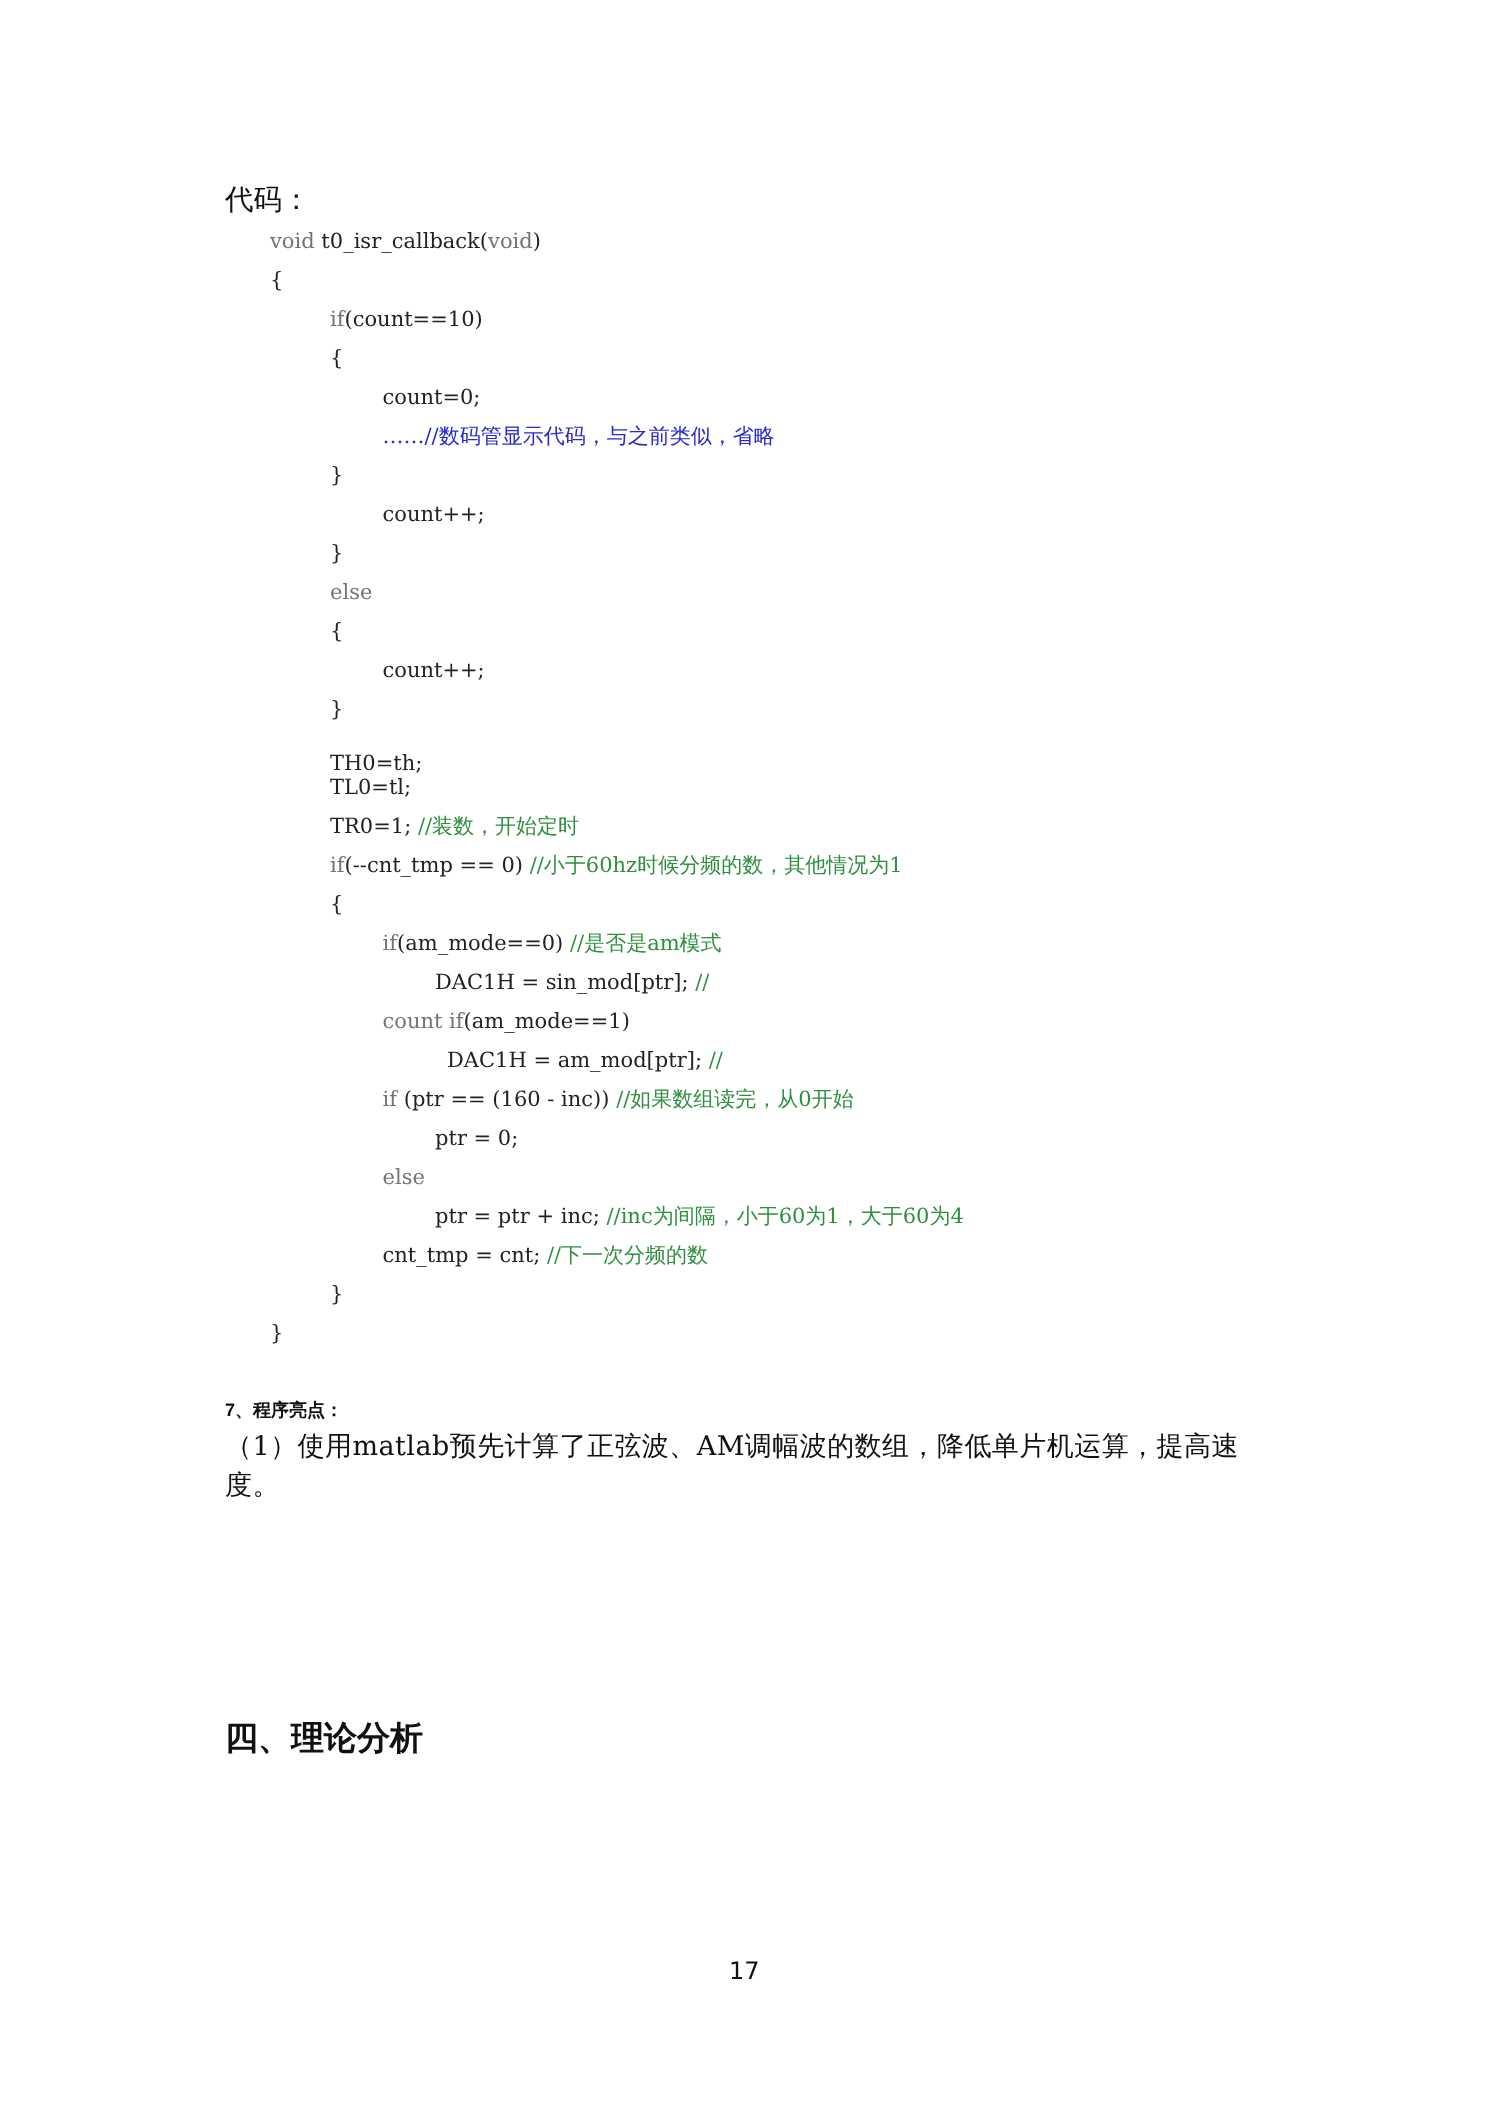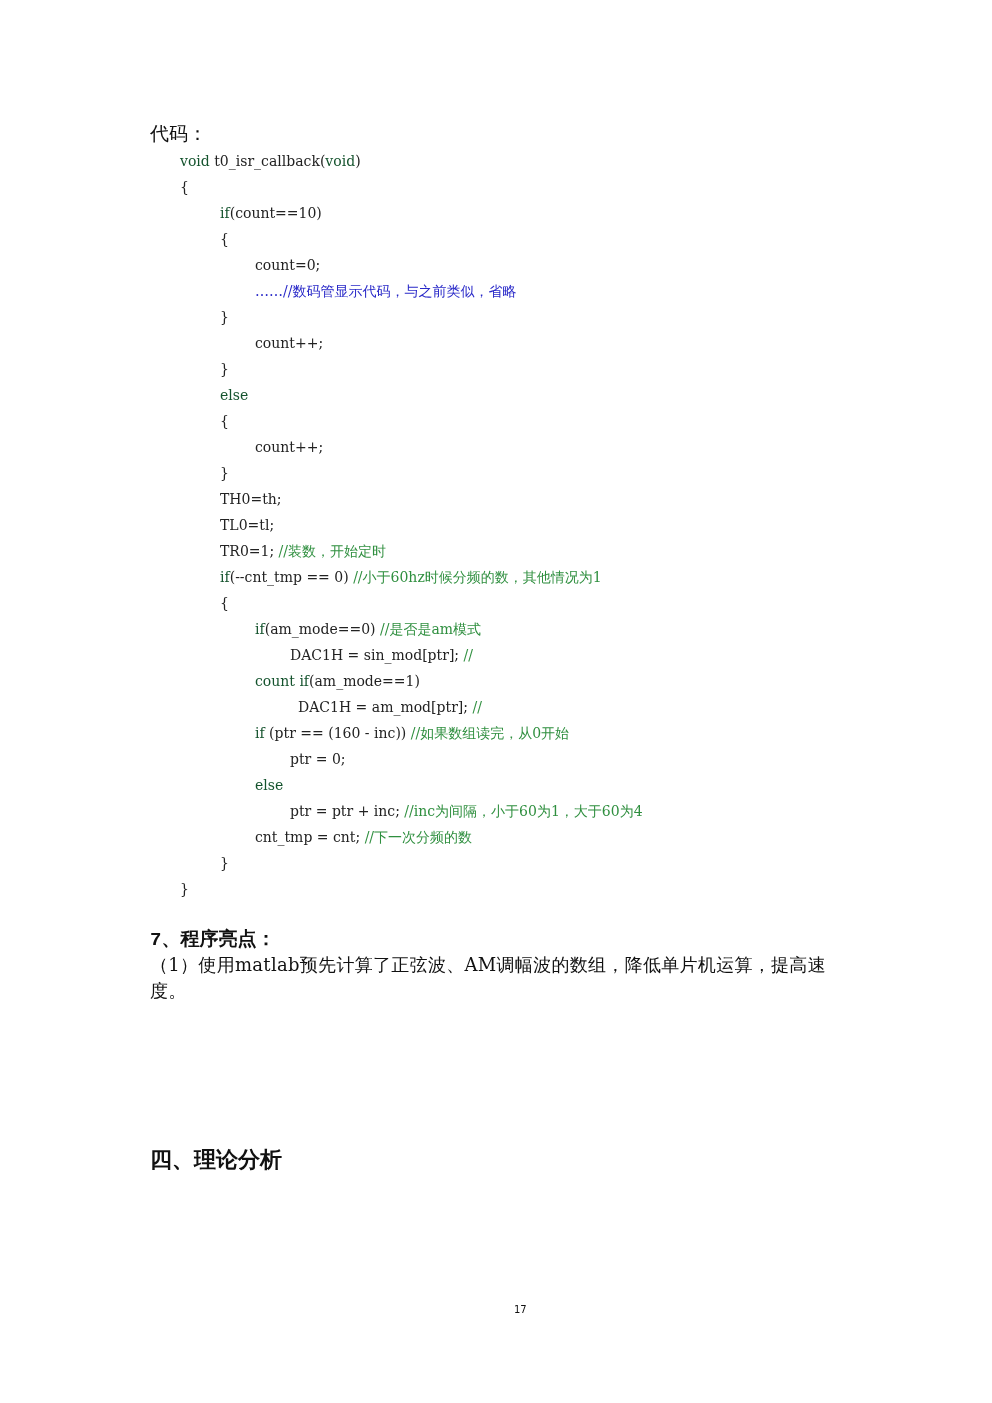--- a/index.html
+++ b/index.html
@@ -36,54 +36,54 @@
       font-family: "DejaVu Serif", "Liberation Serif", serif;
       font-size: 14px;
     }
     .code-line {
       position: absolute;
       height: 26px;
       line-height: 26px;
       white-space: pre;
       color: #222222;
     }
-    .kw { color: #14532d; text-align: center; }
+    .kw { color: #737373; text-align: center; }
     .cm-green { color: #2f8f3f; }
     .cm-blue { color: #2828c8; }
     .section-7-title {
       position: absolute;
       left: 150px;
       top: 928px;
-      font-size: 19px;
+      font-size: 12px;
       font-weight: bold;
       line-height: 24px;
-      font-family: Liberation Mono, monospace;
+      font-family: Liberation Sans, sans-serif;
     }
     .para {
       position: absolute;
       left: 150px;
       width: 692px;
       font-size: 18px;
       line-height: 26px;
       letter-spacing: 0.3px;
     }
     .section-4-title {
       position: absolute;
       left: 150px;
       top: 1145px;
       font-size: 22px;
       font-weight: bold;
       line-height: 30px;
       font-family: "DejaVu Sans", "Liberation Sans", sans-serif;
     }
     .page-number {
       position: absolute;
-      left: 514px;
+      left: 486px;
       top: 1304px;
-      font-size: 10px;
+      font-size: 16px;
       font-family: "DejaVu Sans", "Liberation Sans", sans-serif;
     }
   </style>
 </head>
 <body>
 
 <div class="page">
   <div class="label-code">代码：</div>
 
   <div class="code" id="code-block">
@@ -93,21 +93,21 @@
       <div class="code-line" style="left: 220px; top: 78px;"><span>{</span></div>
       <div class="code-line" style="left: 255px; top: 104px;"><span>count=0;</span></div>
       <div class="code-line" style="left: 255px; top: 130px;"><span class="cm-blue">……//数码管显示代码，与之前类似，省略</span></div>
       <div class="code-line" style="left: 220px; top: 156px;"><span>}</span></div>
       <div class="code-line" style="left: 255px; top: 182px;"><span>count++;</span></div>
       <div class="code-line" style="left: 220px; top: 208px;"><span>}</span></div>
       <div class="code-line" style="left: 220px; top: 234px;"><span class="kw">else</span></div>
       <div class="code-line" style="left: 220px; top: 260px;"><span>{</span></div>
       <div class="code-line" style="left: 255px; top: 286px;"><span>count++;</span></div>
       <div class="code-line" style="left: 220px; top: 312px;"><span>}</span></div>
-      <div class="code-line" style="left: 220px; top: 338px; text-align: right;"><span>TH0=th;</span></div>
+      <div class="code-line" style="left: 220px; top: 348px; text-align: right;"><span>TH0=th;</span></div>
       <div class="code-line" style="left: 220px; top: 364px;"><span>TL0=tl;</span></div>
       <div class="code-line" style="left: 220px; top: 390px;"><span>TR0=1; </span><span class="cm-green">//装数，开始定时</span></div>
       <div class="code-line" style="left: 220px; top: 416px;"><span class="kw">if</span><span>(--cnt_tmp == 0) </span><span class="cm-green">//小于60hz时候分频的数，其他情况为1</span></div>
       <div class="code-line" style="left: 220px; top: 442px;"><span>{</span></div>
       <div class="code-line" style="left: 255px; top: 468px;"><span class="kw">if</span><span>(am_mode==0) </span><span class="cm-green">//是否是am模式</span></div>
       <div class="code-line" style="left: 290px; top: 494px;"><span>DAC1H = sin_mod[ptr]; </span><span class="cm-green">//</span></div>
       <div class="code-line" style="left: 255px; top: 520px;"><span class="kw">count if</span><span>(am_mode==1)</span></div>
       <div class="code-line" style="left: 298px; top: 546px;"><span>DAC1H = am_mod[ptr]; </span><span class="cm-green">//</span></div>
       <div class="code-line" style="left: 255px; top: 572px;"><span class="kw">if</span><span> (ptr == (160 - inc)) </span><span class="cm-green">//如果数组读完，从0开始</span></div>
       <div class="code-line" style="left: 290px; top: 598px;"><span>ptr = 0;</span></div>

